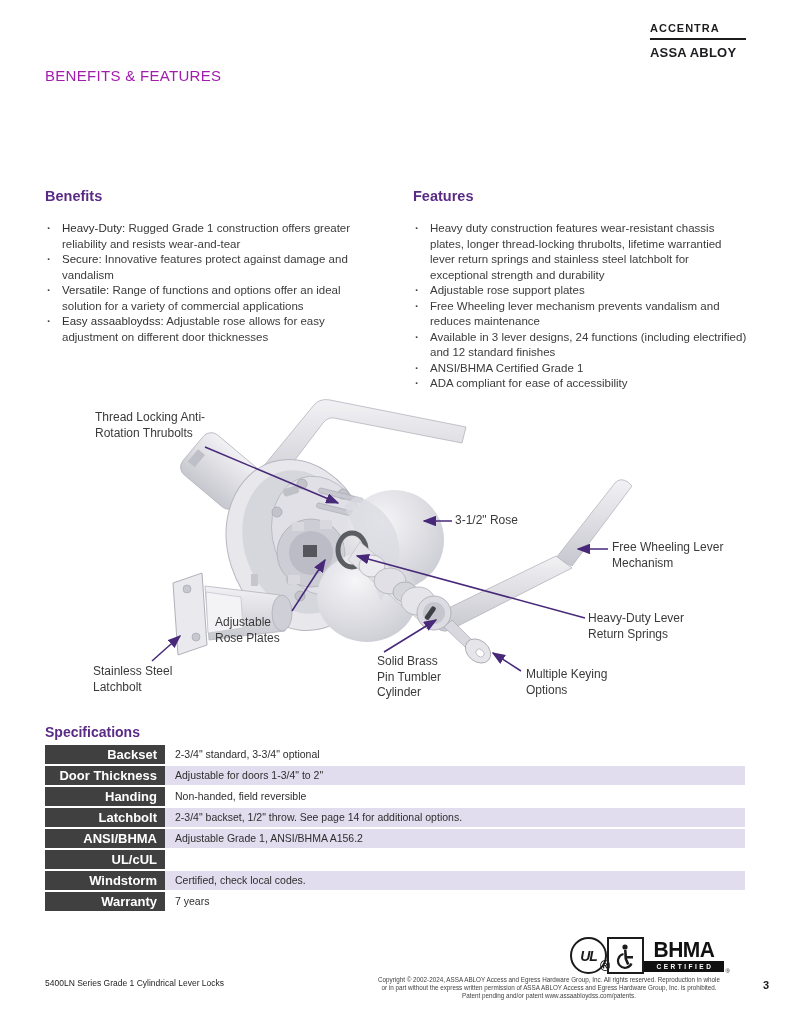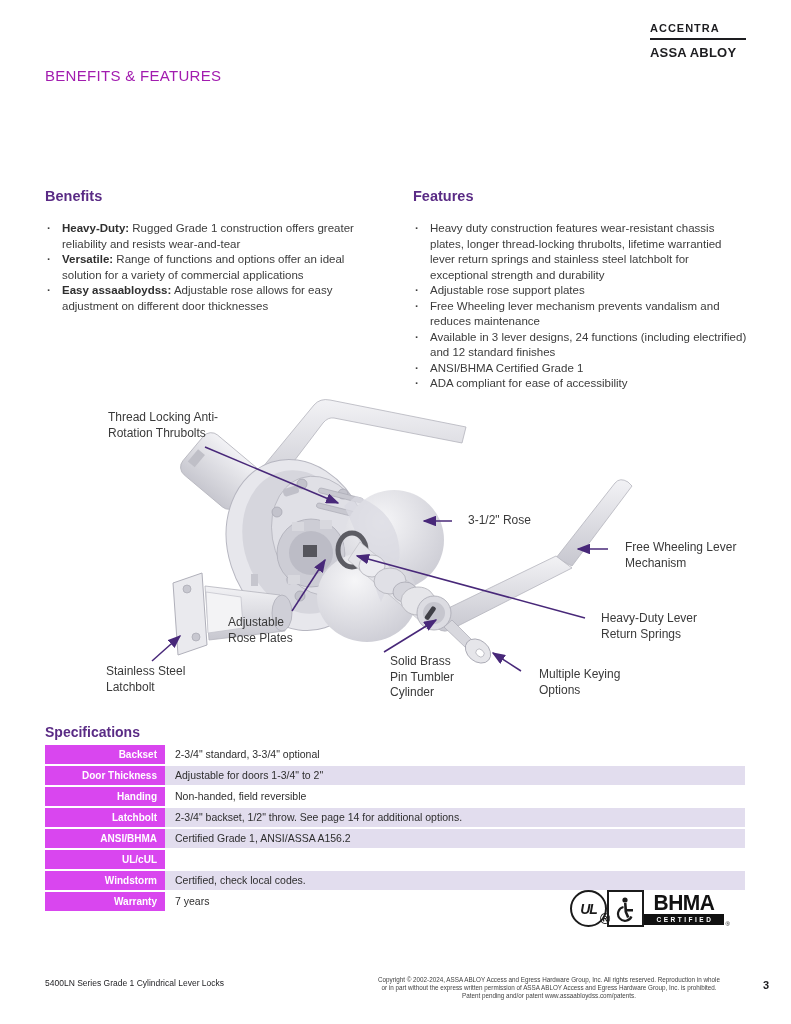--- a/index.html
+++ b/index.html
@@ -18,46 +18,46 @@
     letter-spacing:0.3px; color:#a21caf; }
 
   
   .col { position:absolute; top:188px; }
   .col-benefits { left:45px; width:330px; }
   .col-features { left:413px; width:335px; }
   .col h2 { font-size:14.5px; font-weight:600; color:#5a2b85; margin-bottom:17px; }
   .bullets { list-style:none; }
   .bullets li { position:relative; padding-left:17px; font-size:11.5px; line-height:15.5px; color:#3c3c3c; }
   .bullets li::before { content:"\00B7"; position:absolute; left:2px; top:0; font-weight:700; color:#3c3c3c; }
-  .bullets b { font-weight:700; color:#2f2f2f; }
+  .bullets b { font-weight:400; color:#2f2f2f; }
 
   
   .diagram { position:absolute; left:0; top:390px; width:791px; height:330px; }
   .diagram svg { position:absolute; left:0; top:0; }
-  .callout { position:absolute; font-size:12px; line-height:15.5px; color:#3a3a3a; white-space:pre-line;margin-left:13px; }
+  .callout { position:absolute; font-size:12px; line-height:15.5px; color:#3a3a3a; white-space:pre-line; }
   .cl-thrubolts { left:95px; top:20px; }
   .cl-rose { left:455px; top:123px; }
   .cl-freewheel { left:612px; top:150px; }
   .cl-springs { left:588px; top:221px; }
   .cl-roseplates { left:215px; top:225px; }
   .cl-latchbolt { left:93px; top:274px; }
   .cl-cylinder { left:377px; top:264px; }
   .cl-keying { left:526px; top:277px; }
 
   
   .spec-heading { position:absolute; left:45px; top:724px; font-size:14px; font-weight:600; color:#5a2b85; }
   .spec-table { position:absolute; left:45px; top:745px; width:700px; }
   .spec-row { display:flex; height:19px; margin-bottom:2px; }
-  .spec-label { width:120px; background:#d946ef; color:#ffffff; font-size:10px; font-weight:700;
+  .spec-label { width:120px; background:#404040; color:#ffffff; font-size:13px; font-weight:700;
     text-align:right; padding-right:8px; line-height:19px; flex:none; }
   .spec-value { flex:1; font-size:10.5px; color:#2e2e2e; padding-left:10px; line-height:19px; background:#ffffff; }
   .spec-row.alt .spec-value { background:#e2ddee; }
 
   
-  .certs { position:absolute; left:570px; top:890px; display:flex; align-items:center; }
+  .certs { position:absolute; left:570px; top:937px; display:flex; align-items:center; }
   .ul-badge { position:relative; width:37px; height:37px; border:2.5px solid #1b1b1b; border-radius:50%;
     display:flex; align-items:center; justify-content:center; }
   .ul-badge span { font-size:14px; font-weight:800; color:#1b1b1b; font-style:italic; letter-spacing:-1px; }
   .ul-reg { position:absolute; right:-4px; bottom:-2px; font-size:5px; font-style:normal; }
   .ada-badge { width:37px; height:37px; border:2.5px solid #1b1b1b; display:flex; align-items:center; justify-content:center; }
   .bhma-badge { position:relative; width:80px; }
   .bhma-word { font-size:21px; font-weight:900; letter-spacing:-0.5px; color:#111; line-height:20px;
     text-align:center; transform:scaleY(1.05); }
   .bhma-bar { margin-top:1px; background:#111; color:#fff; font-size:6.5px; font-weight:700;
     letter-spacing:2.5px; text-align:center; padding:2px 0 2px 2px; }
@@ -78,20 +78,21 @@
     <div class="brand-primary">ACCENTRA</div>
     <div class="brand-rule"></div>
     <div class="brand-secondary">ASSA ABLOY</div>
   </div>
   <div class="page-title">BENEFITS &amp; FEATURES</div>
 
   <div class="col col-benefits">
     <h2>Benefits</h2>
     <ul class="bullets">
       <li><b>Heavy-Duty:</b><span> Rugged Grade 1 construction offers greater reliability and resists wear-and-tear</span></li>
+      <li><b>Secure:</b><span> Innovative features protect against damage and vandalism</span></li>
       <li><b>Versatile:</b><span> Range of functions and options offer an ideal solution for a variety of commercial applications</span></li>
       <li><b>Easy assaabloydss:</b><span> Adjustable rose allows for easy adjustment on different door thicknesses</span></li>
     </ul>
   </div>
 
   <div class="col col-features">
     <h2>Features</h2>
     <ul class="bullets">
       <li>Heavy duty construction features wear-resistant chassis plates, longer thread-locking thrubolts, lifetime warrantied lever return springs and stainless steel latchbolt for exceptional strength and durability</li>
       <li>Adjustable rose support plates</li>
@@ -227,21 +228,21 @@
     <div class="spec-row">
       <div class="spec-label">Handing</div>
       <div class="spec-value">Non-handed, field reversible</div>
     </div>
     <div class="spec-row alt">
       <div class="spec-label">Latchbolt</div>
       <div class="spec-value">2-3/4" backset, 1/2" throw. See page 14 for additional options.</div>
     </div>
     <div class="spec-row alt">
       <div class="spec-label">ANSI/BHMA</div>
-      <div class="spec-value">Certified Grade 1, ANSI/ASSA A156.2</div>
+      <div class="spec-value">Adjustable Grade 1, ANSI/BHMA A156.2</div>
     </div>
     <div class="spec-row">
       <div class="spec-label">UL/cUL</div>
     </div>
     <div class="spec-row alt">
       <div class="spec-label">Windstorm</div>
       <div class="spec-value">Certified, check local codes.</div>
     </div>
     <div class="spec-row">
       <div class="spec-label">Warranty</div>

